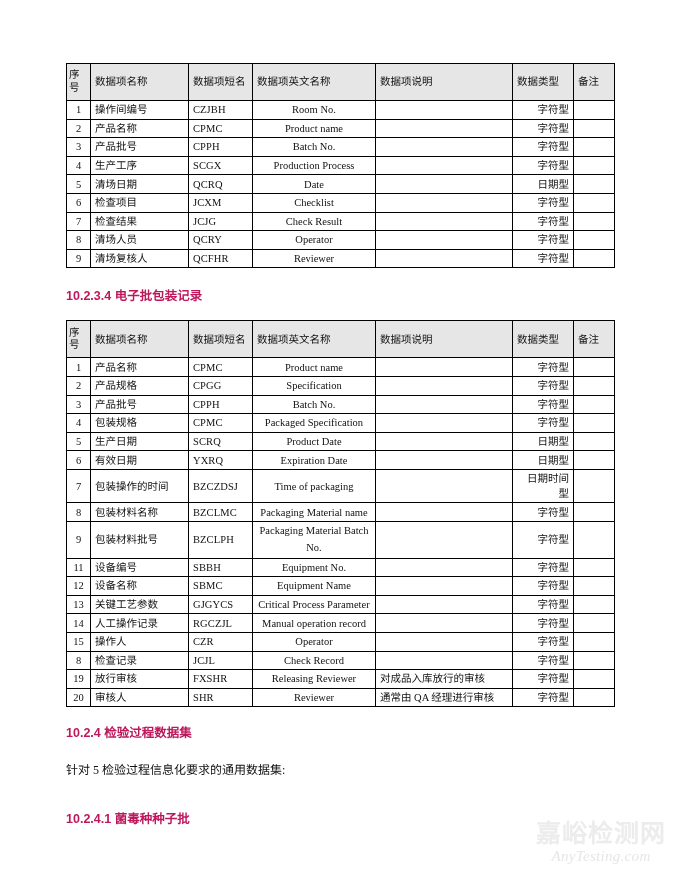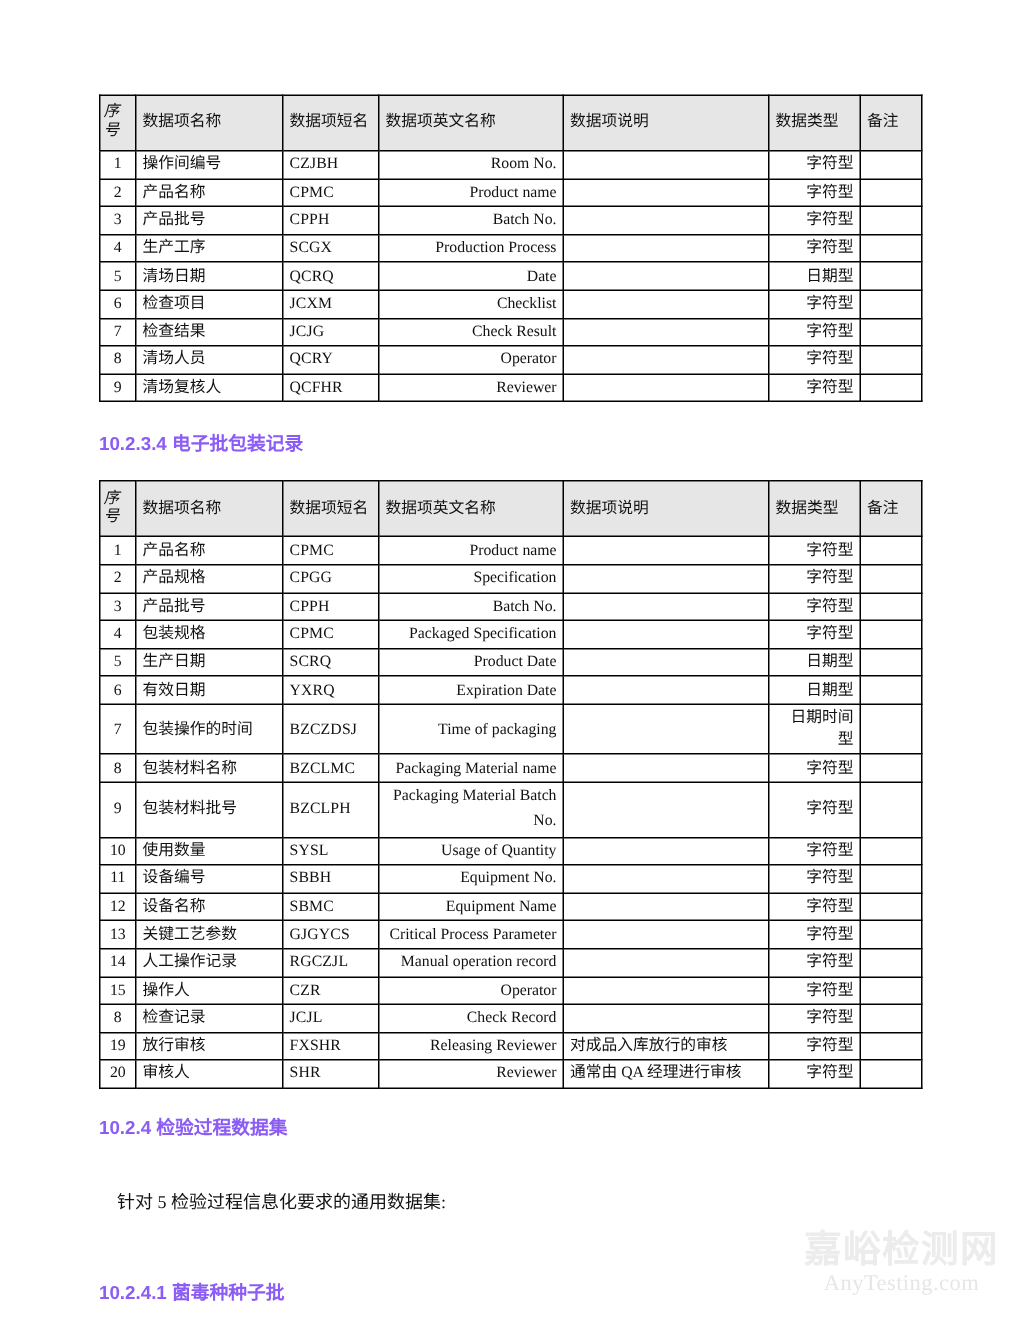--- a/index.html
+++ b/index.html
@@ -52,61 +52,60 @@
     font-size: 10.5px;
     padding-top: 3px;
     padding-bottom: 3px;
     height: 30px;
   }
   thead th.c-seq {
     text-align: center;
     padding-left: 2px;
     padding-right: 2px;
     line-height: 1.2;
-    font-style: italic;
   }
   
   col.c-seq   { width: 24px; }
   col.c-name  { width: 98px; }
   col.c-abbr  { width: 64px; }
   col.c-en    { width: 123px; }
   col.c-desc  { width: 137px; }
   col.c-type  { width: 61px; }
   col.c-memo  { width: 41px; }
 
   td.c-seq {
     text-align: center;
     padding-left: 1px;
     padding-right: 1px;
     font-size: 9.5px;
   }
   td.c-name  { text-align: left; }
   td.c-abbr  { text-align: left; font-weight: bold; font-size: 10px; letter-spacing: .1px;}
-  td.c-en    { text-align: right; font-size: 10px; }
+  td.c-en    { text-align: center; font-size: 10px; }
   td.c-desc  { text-align: left; font-size: 10px; }
   td.c-type  { text-align: right; font-size: 10px; }
   td.c-memo  { text-align: center; }
 
   tbody tr { height: 18.6px; }
   tbody tr.tall { height: 35px; }
   tbody tr.tall td.c-en { line-height: 1.6; }
 
   
   h3.section {
     font-family: "Liberation Sans", "DejaVu Sans", sans-serif;
     font-size: 12.5px;
     font-weight: bold;
     margin: 0;
     padding: 0;
     line-height: 1.2;
-    color: #8b5cf6;
+    color: #be185d;
   }
   p.para {
     font-size: 12px;
-    margin: 12px;
+    margin: 0;
     padding: 0;
     line-height: 1.4;
     color: #111;
   }
   .sp-h1 { height: 21px; }   
   .sp-h2 { height: 16px; }   
   .sp-h3 { height: 19px; }   
   .sp-h4 { height: 21px; }   
   .sp-h5 { height: 33px; }   
 
@@ -123,20 +122,21 @@
     font-family: "Liberation Sans", "DejaVu Sans", sans-serif;
     font-size: 25px;
     font-weight: bold;
     color: #ececec;
     letter-spacing: 1px;
     line-height: 1;
     display: block;
   }
   .watermark .wm-en {
     font-family: "Liberation Serif", "DejaVu Serif", serif;
+    font-style: italic;
     font-size: 15px;
     color: #e6e6e6;
     line-height: 1.1;
     display: block;
     margin-top: 2px;
     letter-spacing: .3px;
   }
 </style>
 </head>
 <body>
@@ -353,29 +353,20 @@
           <tr class="tall">
             <td class="c-seq">9</td>
             <td class="c-name">包装材料批号</td>
             <td class="c-abbr">BZCLPH</td>
             <td class="c-en">Packaging Material Batch No.</td>
             <td class="c-desc"></td>
             <td class="c-type">字符型</td>
             <td class="c-memo"></td>
           </tr>
           <tr>
-            <td class="c-seq">10</td>
-            <td class="c-name">使用数量</td>
-            <td class="c-abbr">SYSL</td>
-            <td class="c-en">Usage of Quantity</td>
-            <td class="c-desc"></td>
-            <td class="c-type">字符型</td>
-            <td class="c-memo"></td>
-          </tr>
-          <tr>
             <td class="c-seq">11</td>
             <td class="c-name">设备编号</td>
             <td class="c-abbr">SBBH</td>
             <td class="c-en">Equipment No.</td>
             <td class="c-desc"></td>
             <td class="c-type">字符型</td>
             <td class="c-memo"></td>
           </tr>
           <tr>
             <td class="c-seq">12</td>

